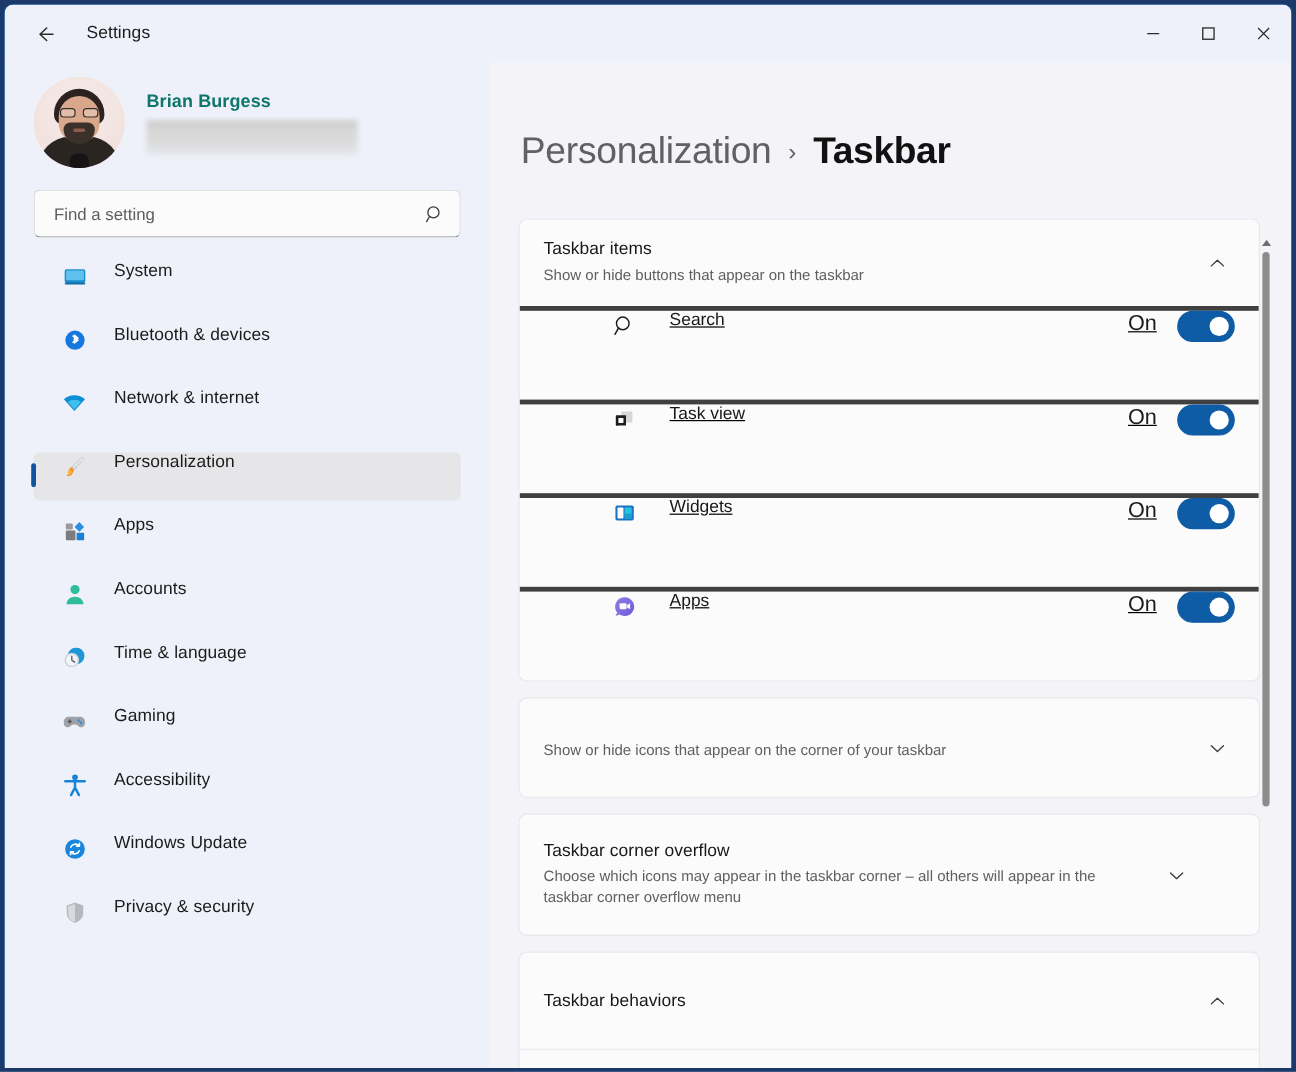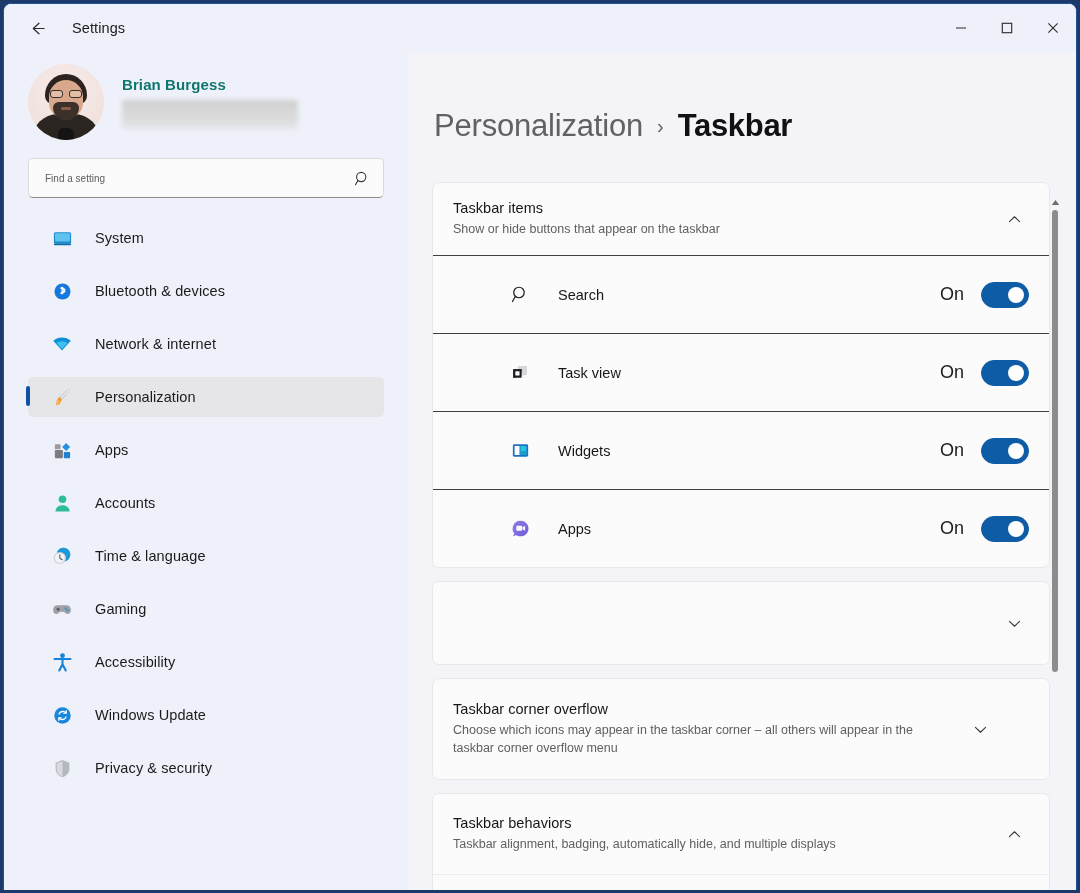--- a/index.html
+++ b/index.html
@@ -171,31 +171,31 @@
     align-items: center;
     padding: 0 12px 0 14px;
     box-sizing: border-box;
   }
   .searchbox input {
     border: none;
     outline: none;
     background: transparent;
     flex: 1;
     font-family: "Liberation Sans", sans-serif;
-    font-size: 10px;
+    font-size: 14px;
     color: #1b1b1b;
   }
   .searchbox input::placeholder { color: #5d5d5d; }
   .search-ic { color: #383838; display: flex; }
 
   .navlist { margin-top: 20px; padding: 0 24px 0 24px; }
   .navitem {
     height: 40px;
     display: flex;
-    align-items: center;
+    align-items: flex-start;
     border-radius: 5px;
     position: relative;
     margin-bottom: 13px;
     padding-left: 22px;
     box-sizing: border-box;
   }
   .navitem.active { background: #e6e6e9; }
   .navitem.active::before {
     content: "";
     position: absolute;
@@ -292,26 +292,26 @@
   .chev {
     width: 30px; height: 30px;
     display: flex; align-items: center; justify-content: center;
     color: #3a3a3a;
     flex: 0 0 30px;
     margin-left: 12px;
   }
 
   .togglerow {
     display: flex;
-    align-items: center;
     height: 78px;
     padding: 0 20px 0 75px;
-    border-top: 1px solid #404040;
+    border-top: 4px solid #404040;
     box-sizing: border-box;
     position: relative;
+    text-decoration: underline;
   }
   .row-ic {
     width: 24px; height: 24px;
     display: flex; align-items: center; justify-content: center;
     flex: 0 0 24px;
   }
   .row-label {
     margin-left: 26px;
     font-size: 14.5px;
     color: #171717;
@@ -658,20 +658,21 @@
               <span class="row-state">On</span>
               <span class="sw">
                   <span class="knob"></span>
                 </span>
             </div>
           </div>
 
           <div class="card">
             <div class="card-head" style="min-height:82px">
               <div class="ch-text">
+                <div class="ch-sub">Show or hide icons that appear on the corner of your taskbar</div>
               </div>
               <span class="chev">
                 <svg width="15" height="15" viewBox="0 0 16 16" fill="none">
                   <path d="M2.6 5.8L8 10.9l5.4-5.1" stroke="currentColor" stroke-width="1.2" stroke-linecap="round" stroke-linejoin="round"></path>
                 </svg>
               </span>
             </div>
           </div>
 
           <div class="card">
@@ -685,21 +686,20 @@
                   <path d="M2.6 5.8L8 10.9l5.4-5.1" stroke="currentColor" stroke-width="1.2" stroke-linecap="round" stroke-linejoin="round"></path>
                 </svg>
               </span>
             </div>
           </div>
 
           <div class="card">
             <div class="card-head" style="min-height:80px">
               <div class="ch-text">
                 <div class="ch-title">Taskbar behaviors</div>
-                <div class="ch-sub">Taskbar alignment, badging, automatically hide, and multiple displays</div>
               </div>
               <span class="chev">
                 <svg width="15" height="15" viewBox="0 0 16 16" fill="none">
                   <path d="M2.6 10.2L8 5.1l5.4 5.1" stroke="currentColor" stroke-width="1.2" stroke-linecap="round" stroke-linejoin="round"></path>
                 </svg>
               </span>
             </div>
             <div class="behavior-row">
               
               

